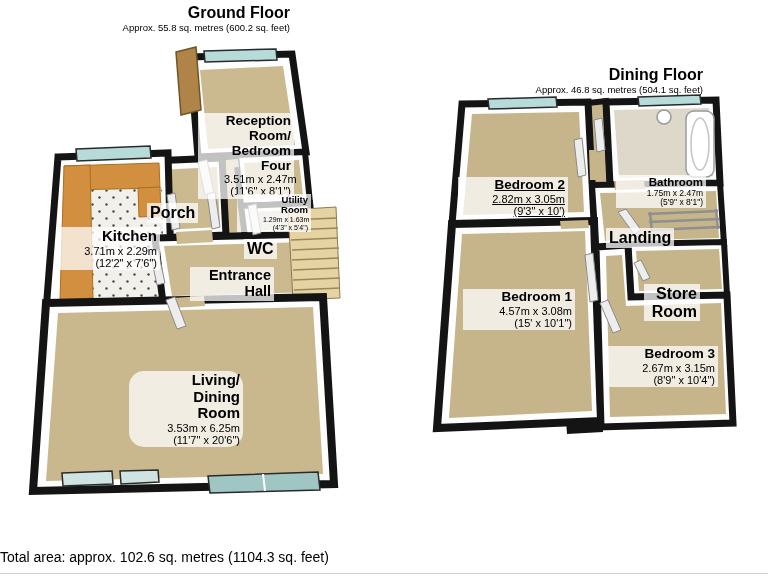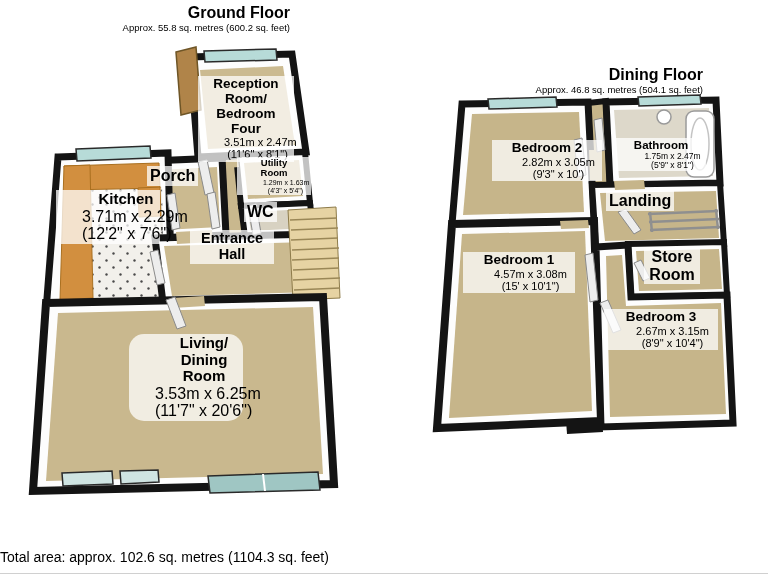--- a/index.html
+++ b/index.html
@@ -7,27 +7,27 @@
     position:relative; width:768px; height:576px; background:#ffffff;
     overflow:hidden; font-family:"Liberation Sans", sans-serif; color:#000;
   }
   #plan-svg { position:absolute; left:0; top:0; width:768px; height:576px; }
 
   .floor-title { position:absolute; text-align:right; }
   .floor-title .t { font-weight:bold; font-size:16px; line-height:1.15; }
   .floor-title .s { font-size:9.5px; line-height:1.2; }
 
   .room-label {
-    position:absolute; text-align:center; background:rgba(255,255,255,0.74);
-    padding:1px 3px; line-height:1.1; box-sizing:border-box;
+    position:absolute; text-align:right; background:rgba(255,255,255,0.74);
+    padding:1px 3px; line-height:1.1; box-sizing:border-box;margin-top:37px;
   }
   .rname { font-weight:bold; white-space:pre-line; }
   .rdim  { white-space:nowrap;padding-left:23px; }
 
-  .lbl-lg .rname { font-size:15px;padding-left:36px; }   .lbl-lg .rdim { font-size:16px; }
+  .lbl-lg .rname { font-size:15px;padding-left:36px; }   .lbl-lg .rdim { font-size:11px; }
   .lbl-md .rname { font-size:13.5px; } .lbl-md .rdim { font-size:11px; }
   .lbl-sm .rname { font-size:11.5px; } .lbl-sm .rdim { font-size:8.5px; }
   .lbl-xs .rname { font-size:9.5px; }  .lbl-xs .rdim { font-size:7px; }
   .lbl-solo .rname { font-size:16px; }
 
   #total-area {
     position:absolute; left:0; top:549px; width:740px; text-align:left;
     font-size:14px;
   }
   #bottom-rule {
@@ -199,21 +199,21 @@
   </div>
 
   <div class="room-label lbl-lg" style="left:129px; top:334px; width:114px;border-radius:15px;">
     <div class="rname">Living/
 Dining
 Room</div>
     <div class="rdim">3.53m x 6.25m</div>
     <div class="rdim">(11'7" x 20'6")</div>
   </div>
 
-  <div class="room-label lbl-md" style="left:492px; top:140px; width:110px;">
+  <div class="room-label lbl-md" style="left:458px; top:140px; width:110px;text-decoration:underline;">
     <div class="rname">Bedroom 2</div>
     <div class="rdim">2.82m x 3.05m</div>
     <div class="rdim">(9'3" x 10')</div>
   </div>
 
   <div class="room-label lbl-sm" style="left:616px; top:138px; width:90px;">
     <div class="rname">Bathroom</div>
     <div class="rdim">1.75m x 2.47m</div>
     <div class="rdim">(5'9" x 8'1")</div>
   </div>

